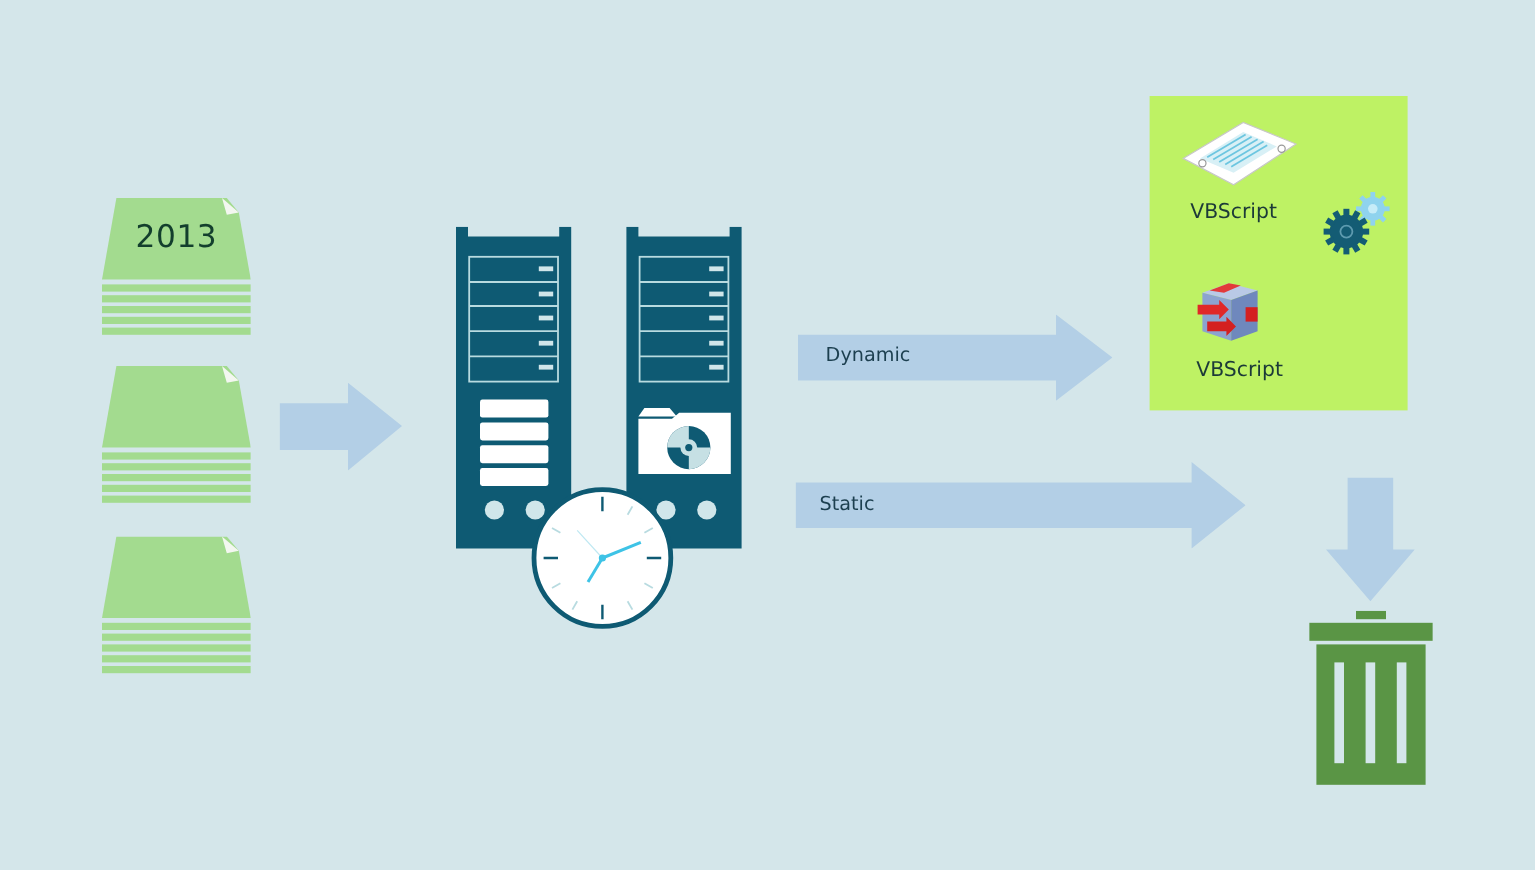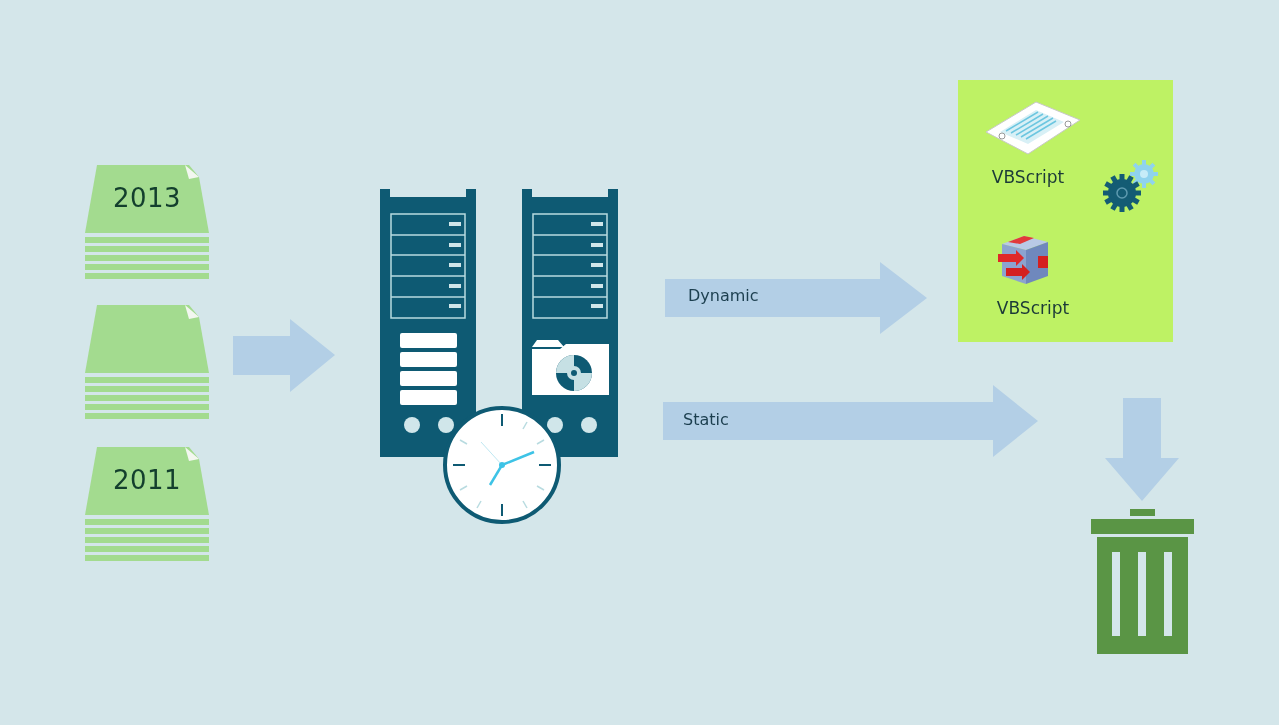--- a/index.html
+++ b/index.html
@@ -60,21 +60,20 @@
 <div class="doc-stack" style="left:85px; top:447px;">
   <svg width="124" height="115" viewBox="0 0 124 115">
     <polygon points="12,0 104,0 114,12 124,68 0,68" fill="#a3db8f"></polygon>
     <polygon points="100,0 114,12 104,14" fill="#f3f7f0"></polygon>
     <rect x="0" y="72" width="124" height="6" fill="#a3db8f"></rect>
     <rect x="0" y="81" width="124" height="6" fill="#a3db8f"></rect>
     <rect x="0" y="90" width="124" height="6" fill="#a3db8f"></rect>
     <rect x="0" y="99" width="124" height="6" fill="#a3db8f"></rect>
     <rect x="0" y="108" width="124" height="6" fill="#a3db8f"></rect>
   </svg>
-  <div class="doc-year">2011</div>
 </div>
 
 <svg class="abs" style="left:233px; top:319px;" width="102" height="73" viewBox="0 0 102 73">
   <polygon points="0,17 57,17 57,0 102,36 57,73 57,56 0,56" fill="#b3cfe6"></polygon>
 </svg>
 
 <svg class="abs" style="left:380px; top:189px;" width="242" height="336" viewBox="0 0 242 336">
 
   <g>
     <path d="M0,0 H10 V8 H86 V0 H96 V268 H0 Z" fill="#0e5a73"></path>

